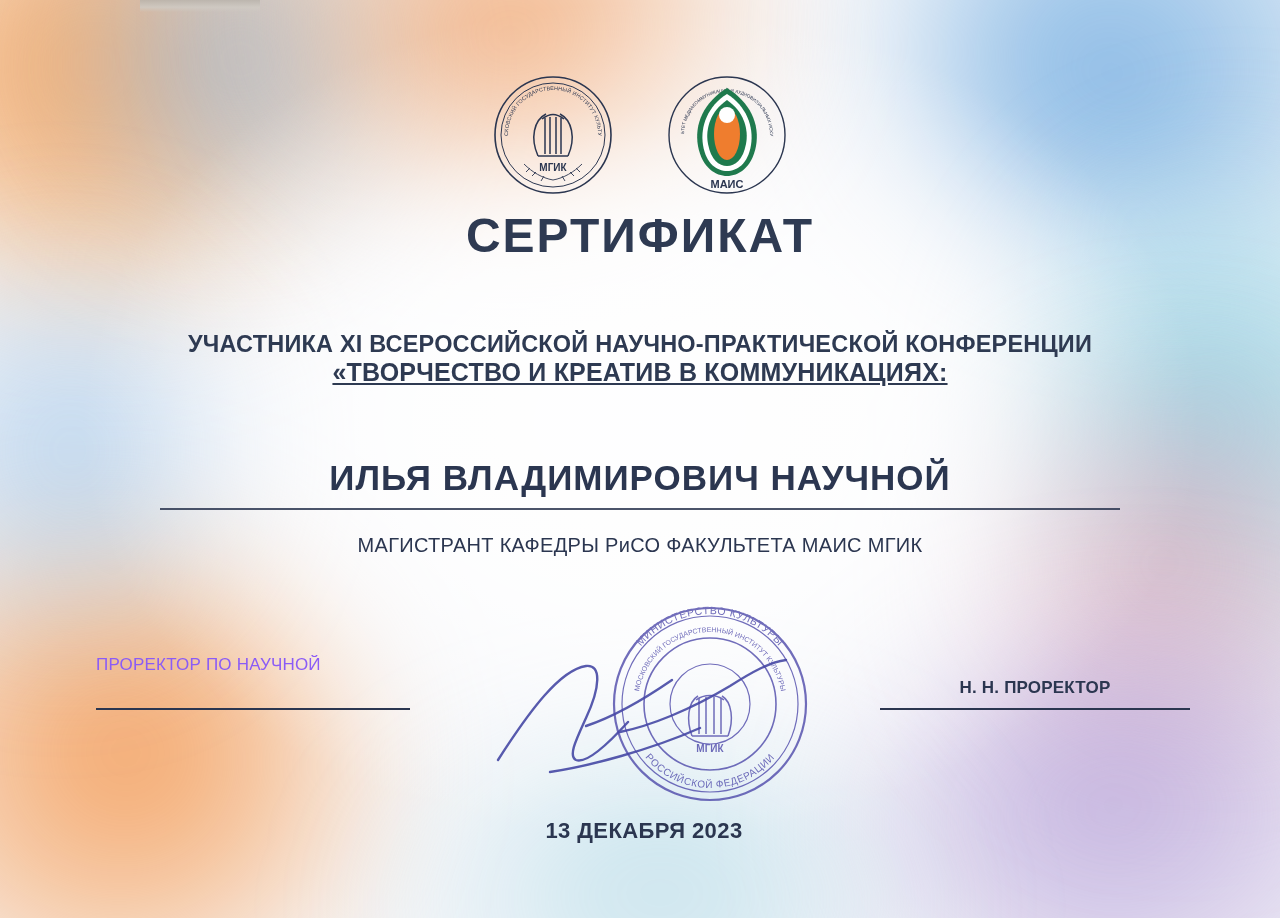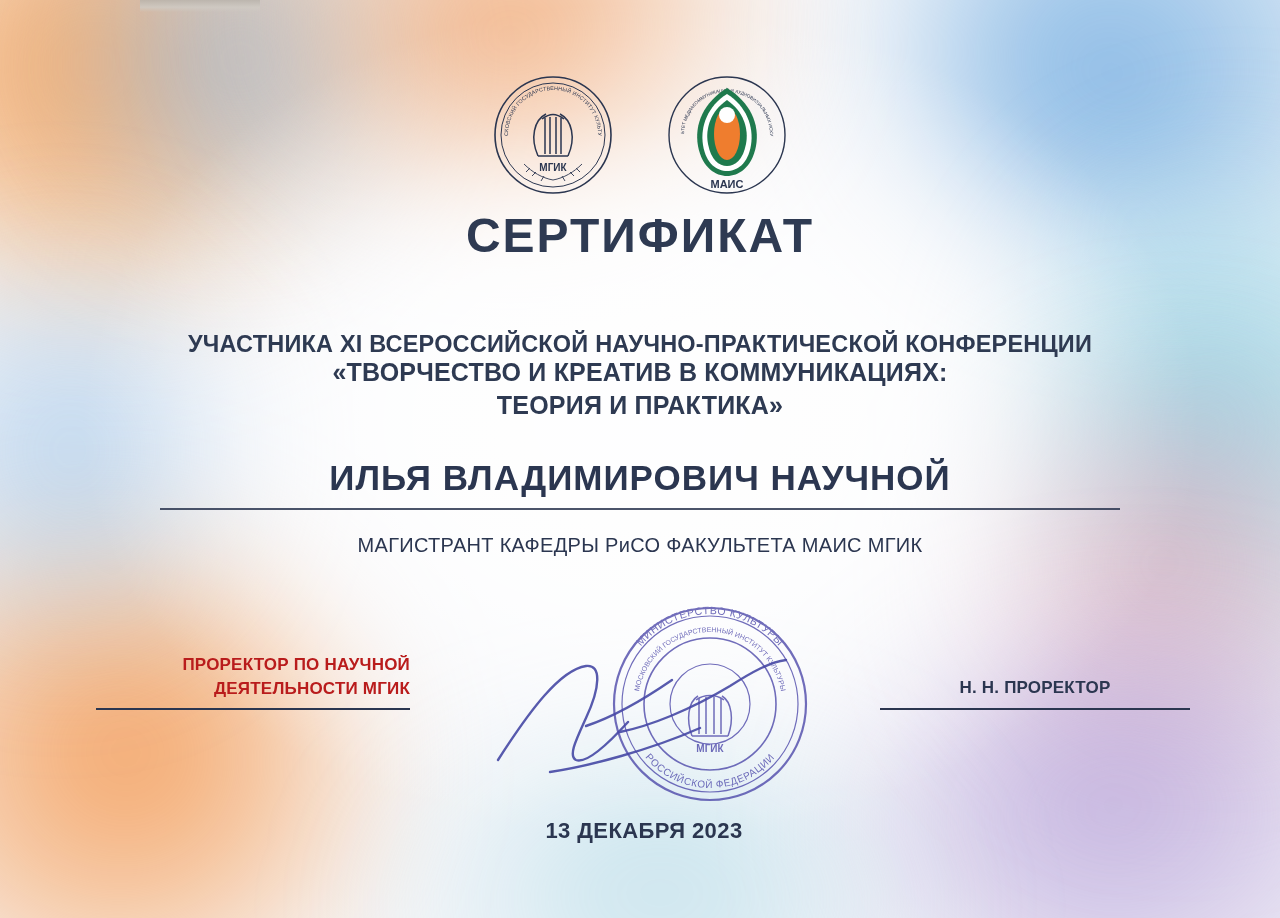--- a/index.html
+++ b/index.html
@@ -147,20 +147,21 @@
   .subtitle-2 {
     position: absolute;
     top: 356px;
     left: 0; right: 0;
     text-align: center;
     font-size: 25px;
     font-weight: bold;
     letter-spacing: 0.2px;
     color: #2e3a52;
     line-height: 1.32;
+    text-decoration: underline;
   }
 
   .recipient {
     position: absolute;
     top: 458px;
     left: 0; right: 0;
     text-align: center;
     font-size: 35px;
     font-weight: bold;
     letter-spacing: 1px;
@@ -186,26 +187,26 @@
     letter-spacing: 0.3px;
     color: #2b3650;
   }
 
   
   .signer-title {
     position: absolute;
     top: 653px;
     left: 96px;
     width: 314px;
-    text-align: right;
+    text-align: left;
     font-size: 17px;
-    font-weight: bold;
+    font-weight: normal;
     letter-spacing: 0.2px;
     line-height: 1.4;
-    color: #b91c1c;
+    color: #8b5cf6;
   }
   .signer-rule-left {
     position: absolute;
     top: 708px;
     left: 96px;
     width: 314px;
     height: 2px;
     background: #2b3650;
   }
   .signer-name {
@@ -325,30 +326,28 @@
           <text x="63" y="116" font-size="11" font-weight="bold" fill="#2b3650" text-anchor="middle" font-family="'Liberation Sans', sans-serif">МАИС</text>
         </svg>
       </div>
     </div>
 
     <div class="title">СЕРТИФИКАТ</div>
 
     <div class="subtitle-1">УЧАСТНИКА XI ВСЕРОССИЙСКОЙ НАУЧНО-ПРАКТИЧЕСКОЙ КОНФЕРЕНЦИИ</div>
     <div class="subtitle-2">
       <div>«ТВОРЧЕСТВО И КРЕАТИВ В КОММУНИКАЦИЯХ:</div>
-      <div>ТЕОРИЯ И ПРАКТИКА»</div>
     </div>
 
     <div class="recipient">ИЛЬЯ ВЛАДИМИРОВИЧ НАУЧНОЙ</div>
     <div class="recipient-rule"></div>
     <div class="role">МАГИСТРАНТ КАФЕДРЫ РиСО ФАКУЛЬТЕТА МАИС МГИК</div>
 
     <div class="signer-title">
       <div>ПРОРЕКТОР ПО НАУЧНОЙ</div>
-      <div>ДЕЯТЕЛЬНОСТИ МГИК</div>
     </div>
     <div class="signer-rule-left"></div>
 
     <div class="signer-name">Н. Н. ПРОРЕКТОР</div>
     <div class="signer-rule-right"></div>
 
     <div class="signature-mark">
       <svg viewBox="0 0 330 180" width="330" height="180" aria-hidden="true">
         <g fill="none" stroke="#3c3fa0" stroke-width="2.4" stroke-linecap="round">
           <path d="M8 120 C 40 70, 70 30, 96 26 C 112 24, 110 48, 96 78 C 86 100, 78 116, 86 120 C 96 124, 118 104, 138 82"></path>

